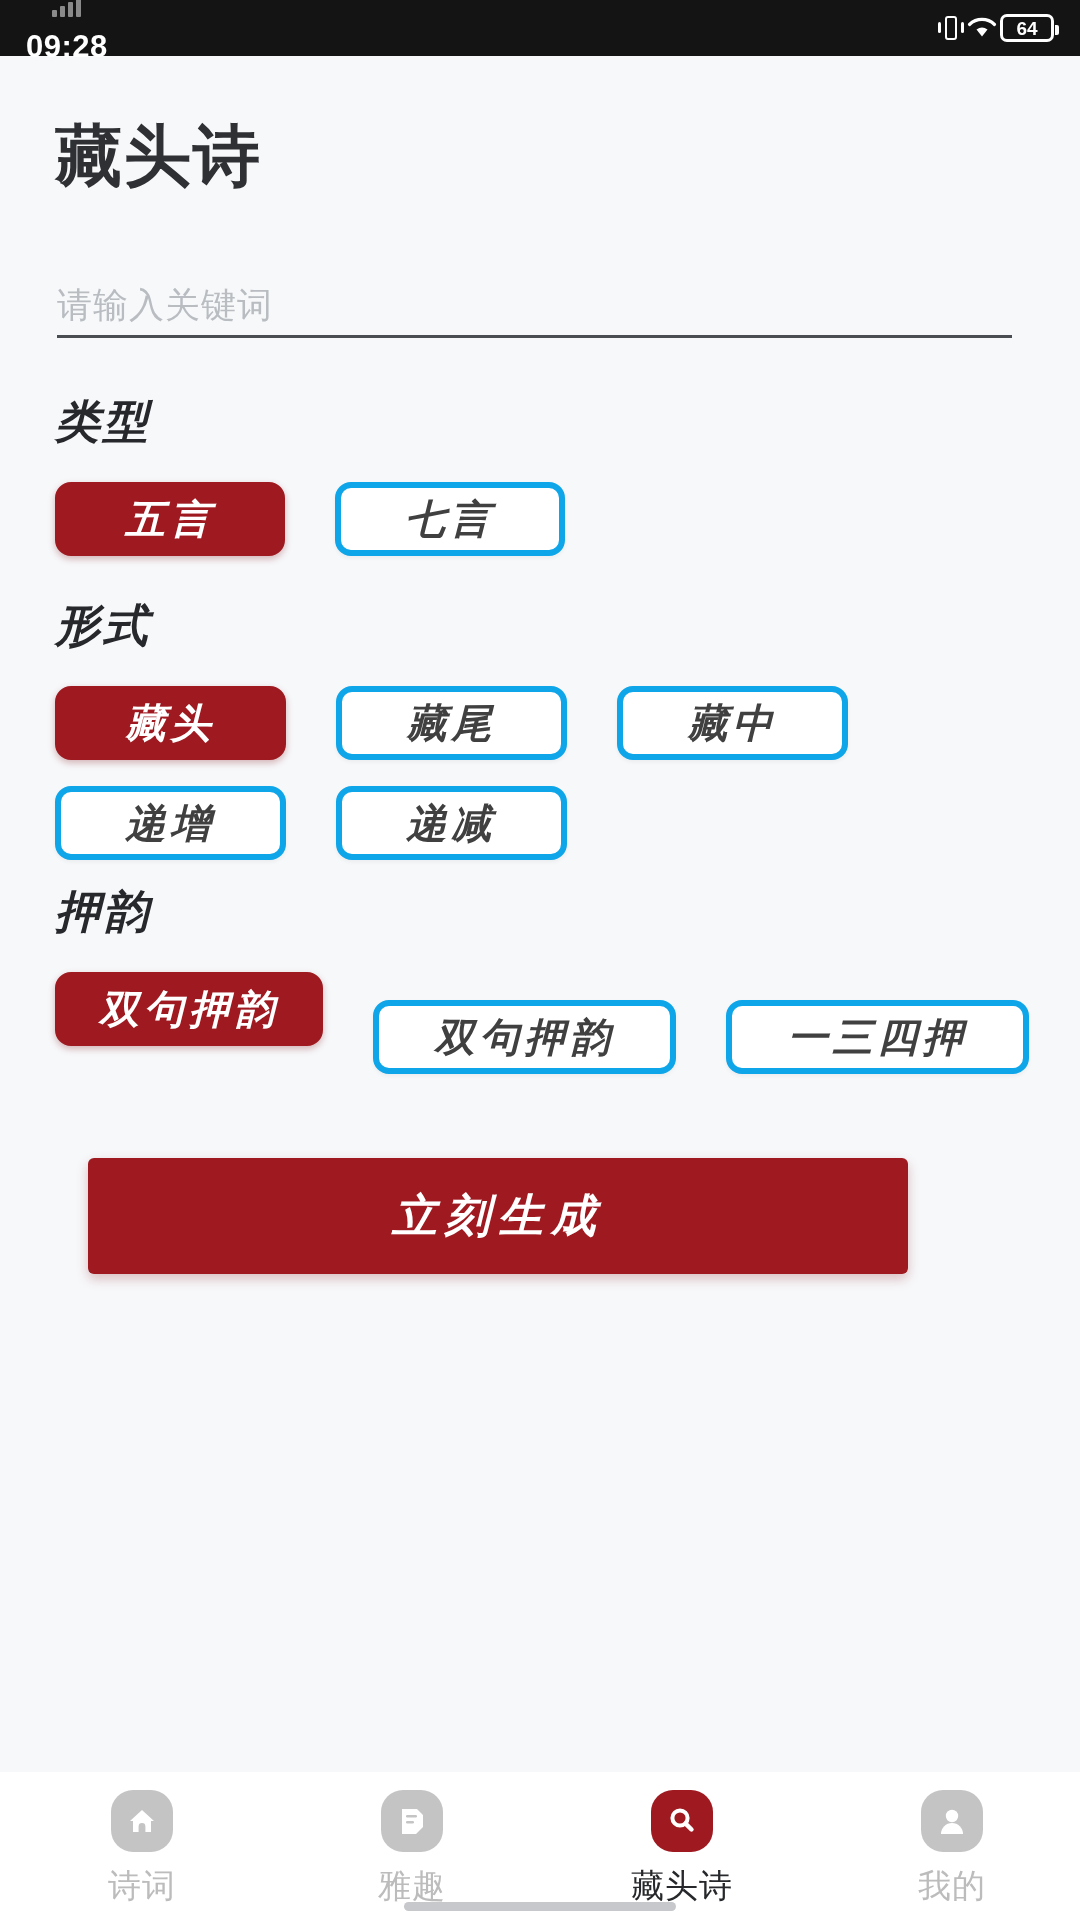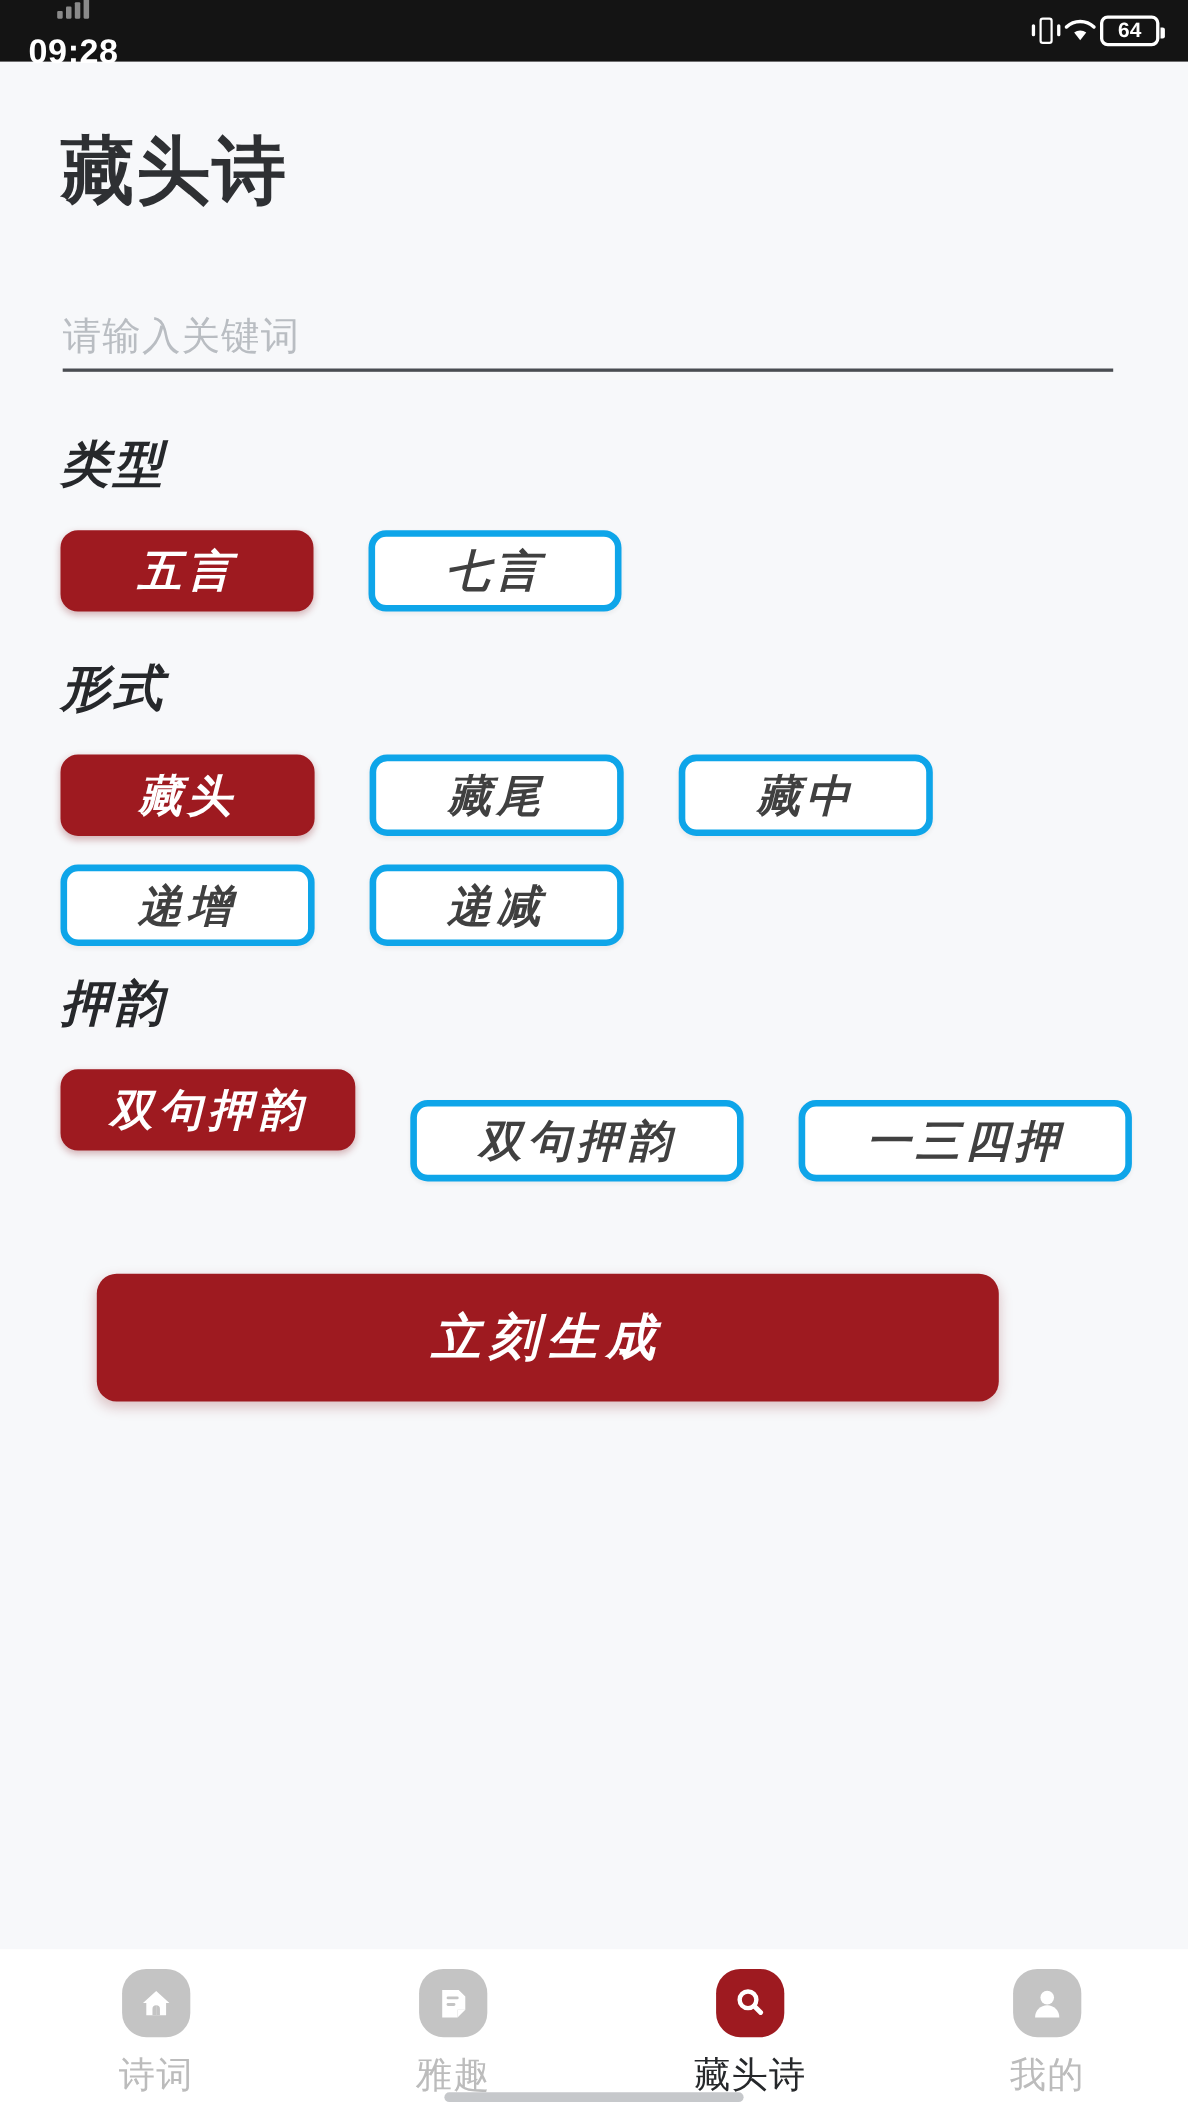--- a/index.html
+++ b/index.html
@@ -95,21 +95,21 @@
   .chip.w4b { width: 303px; margin-top: 28px; }
 
   
   .sec-type { top: 336px; }
   .sec-form { top: 540px; }
   .sec-rhyme { top: 826px; }
 
   .generate-btn {
     position: absolute; left: 88px; top: 1102px;
     width: 820px; height: 116px;
-    background: #9e1a20; border-radius: 18px;
+    background: #9e1a20; border-radius: 6px;
     display: flex; align-items: center; justify-content: center;
     box-shadow: 0 5px 12px rgba(130,20,25,0.25);
     font-family: "DejaVu Serif", "Liberation Serif", serif;
     font-style: italic; font-weight: 700;
     font-size: 45px; color: #ffffff; letter-spacing: 8px;
   }
 
   
   .bottomnav {
     position: absolute; bottom: 0; left: 0; width: 1080px; height: 148px;

